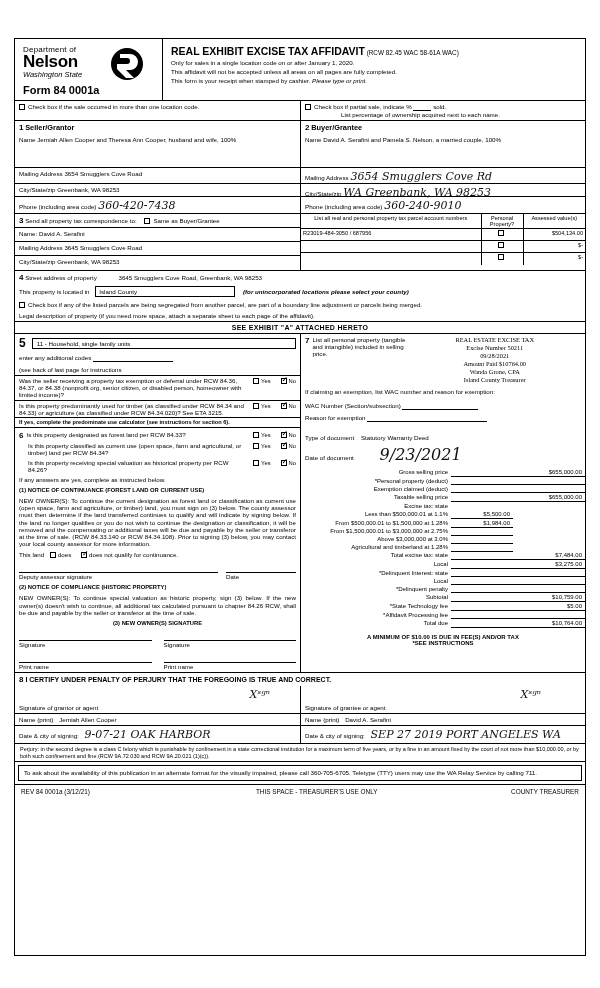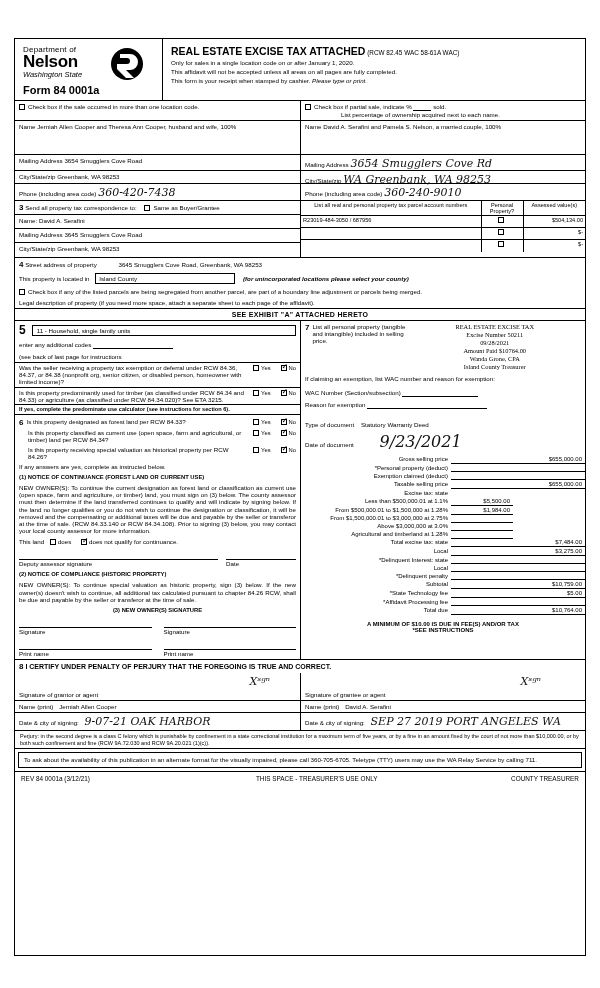--- a/index.html
+++ b/index.html
@@ -87,21 +87,21 @@
           <circle cx="17" cy="17" r="16" fill="#000"></circle>
           <path d="M10 7 h10 a8 8 0 0 1 0 16 h-4 l8 8 h-8 l-9 -9 v-5 h10 a3 3 0 0 0 0 -6 h-7 z" fill="#fff"></path>
         </svg>
       </div>
       <div class="dept">Department of</div>
       <div class="rev">Nelson</div>
       <div class="wash">Washington State</div>
       <div class="formno">Form 84 0001a</div>
     </div>
     <div class="hdr-right">
-      <span class="title">REAL ESTATE EXCISE TAX ATTACHED</span>
+      <span class="title">REAL EXHIBIT EXCISE TAX AFFIDAVIT</span>
       <span class="title-sub">(RCW 82.45 WAC 58-61A WAC)</span>
       <p>Only for sales in a single location code on or after January 1, 2020.</p>
       <p>This affidavit will not be accepted unless all areas on all pages are fully completed.</p>
       <p><span>This form is your receipt when stamped by cashier.</span>
          <span class="ital">Please type or print.</span></p>
     </div>
   </div>
 
   <div class="row-loc">
     <div class="cell left">
@@ -110,20 +110,24 @@
     <div class="cell right">
       <span class="chk"></span><span>Check box if partial sale, indicate %</span>
       <span style="display:inline-block;border-bottom:1px solid #000;width:18px;">&nbsp;</span>
       <span>sold.</span>
       <div style="padding-left:36px;">List percentage of ownership acquired next to each name.</div>
     </div>
   </div>
 
   <div class="two line">
     <div class="colL">
+      <div class="pad">
+        <span class="num">1</span>
+        <span class="secthead">Seller/Grantor</span>
+      </div>
       <div class="pad line" style="height:34px;">
         <span>Name</span>
         <span class="typed">Jerniah Allen Cooper and Theresa Ann Cooper, husband and wife, 100%</span>
       </div>
       <div class="pad line" style="height:16px;">
         <span>Mailing Address</span>
         <span class="typed">3654 Smugglers Cove Road</span>
       </div>
       <div class="pad line" style="height:13px;">
         <span>City/State/zip</span>
@@ -147,20 +151,24 @@
         <span>Mailing Address</span>
         <span class="typed">3645 Smugglers Cove Road</span>
       </div>
       <div class="pad" style="height:14px;">
         <span>City/State/zip</span>
         <span class="typed">Greenbank, WA  98253</span>
       </div>
     </div>
 
     <div class="colR">
+      <div class="pad">
+        <span class="num">2</span>
+        <span class="secthead">Buyer/Grantee</span>
+      </div>
       <div class="pad line" style="height:34px;">
         <span>Name</span>
         <span class="typed">David A. Serafini and Pamela S. Nelson, a married couple, 100%</span>
       </div>
       <div class="pad line" style="height:16px;">
         <span>Mailing Address</span>
         <span class="hand2">3654 Smugglers Cove Rd</span>
       </div>
       <div class="pad line" style="height:13px;">
         <span>City/State/zip</span>

